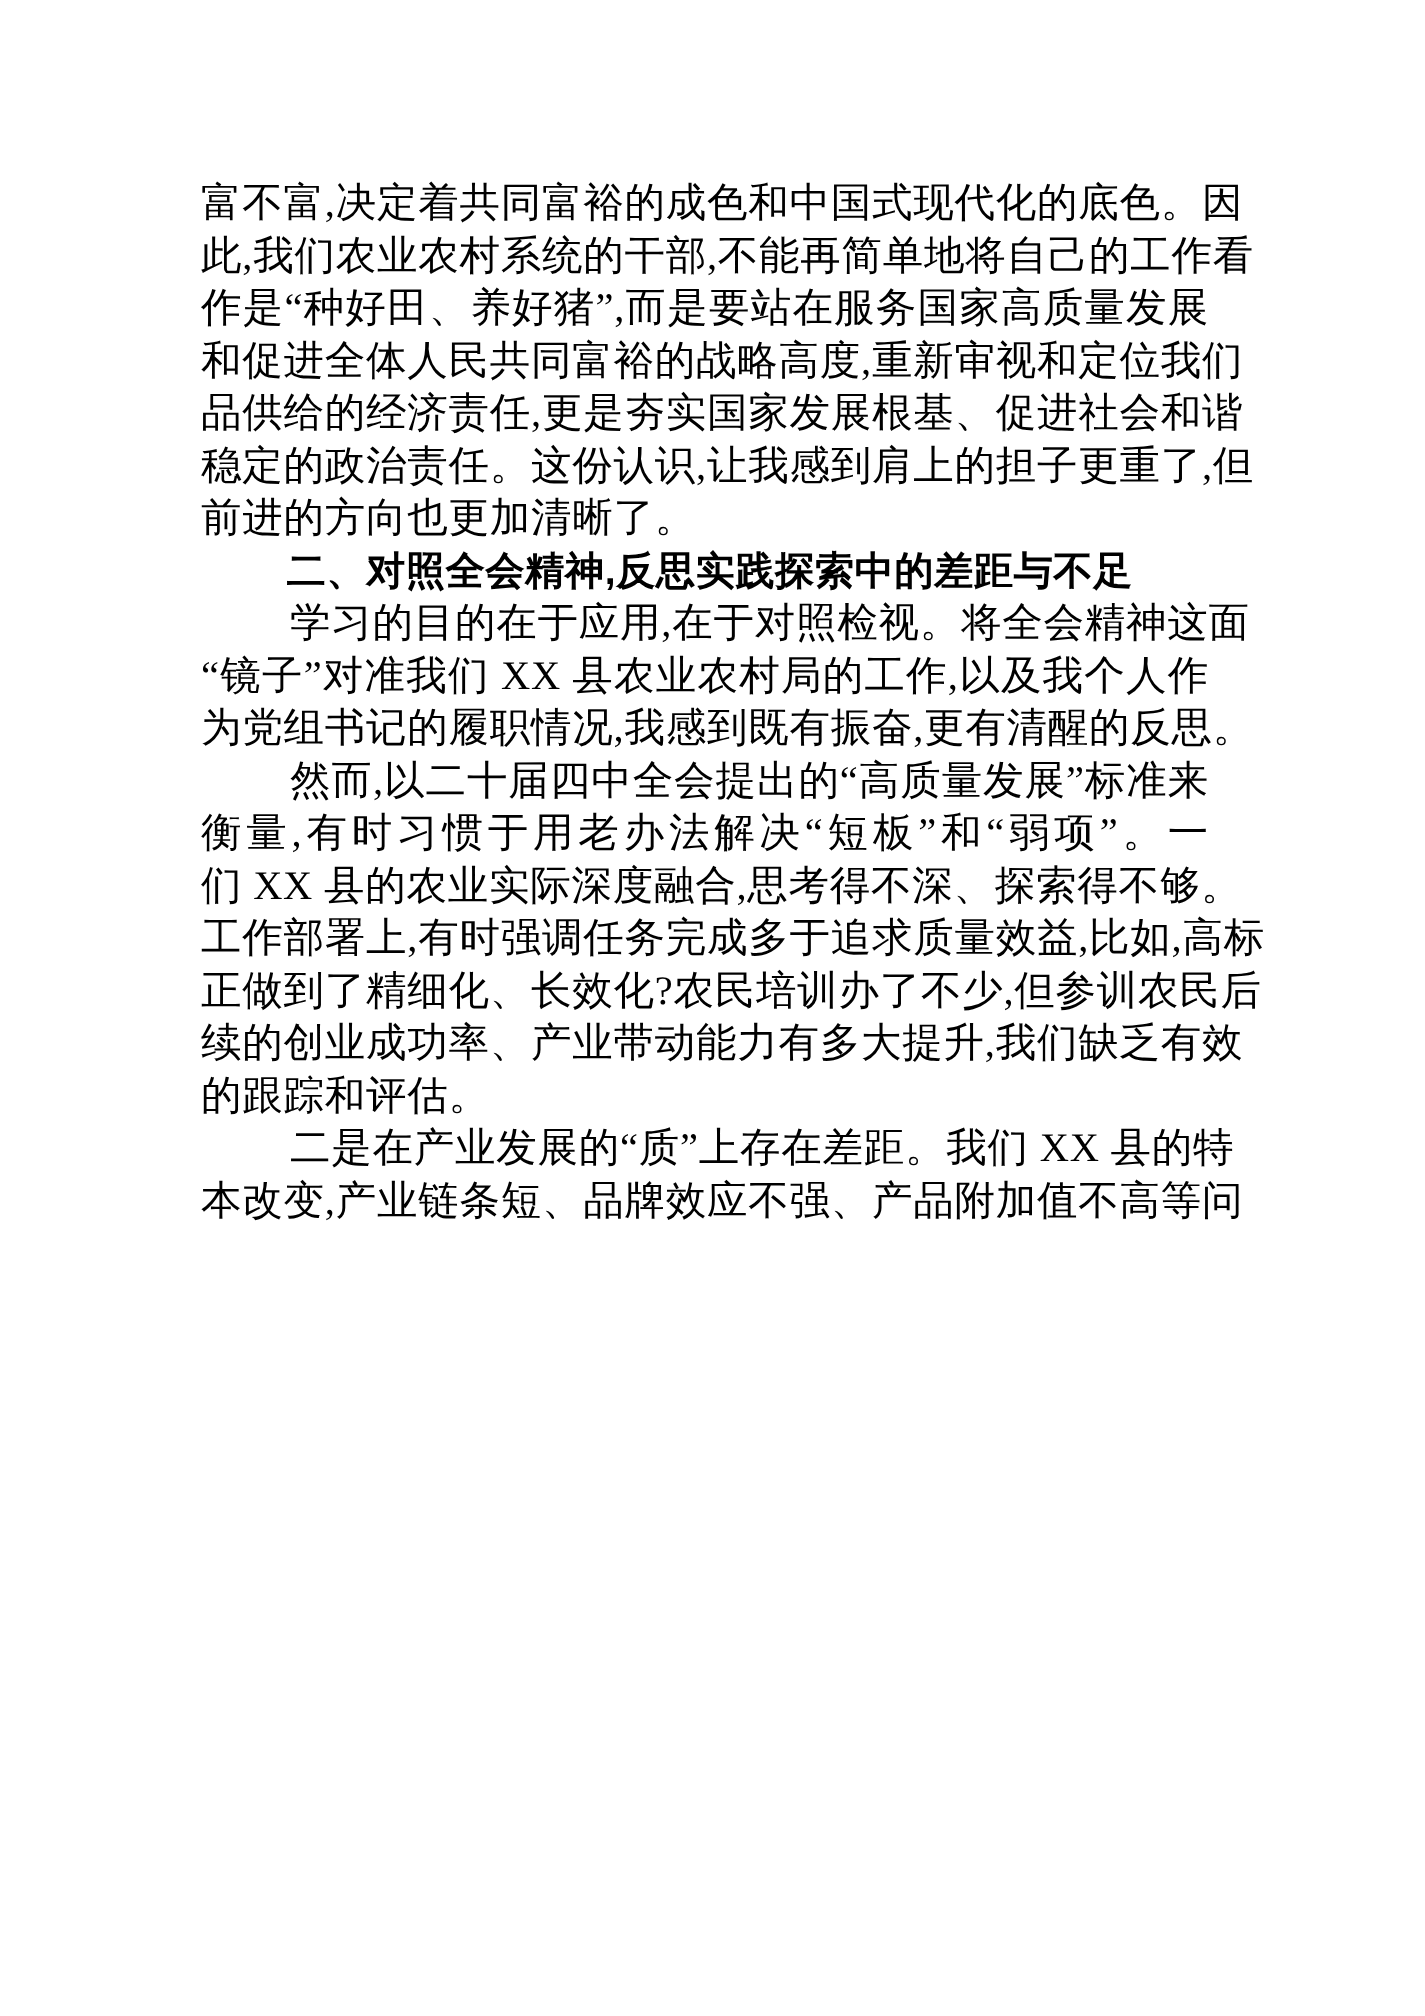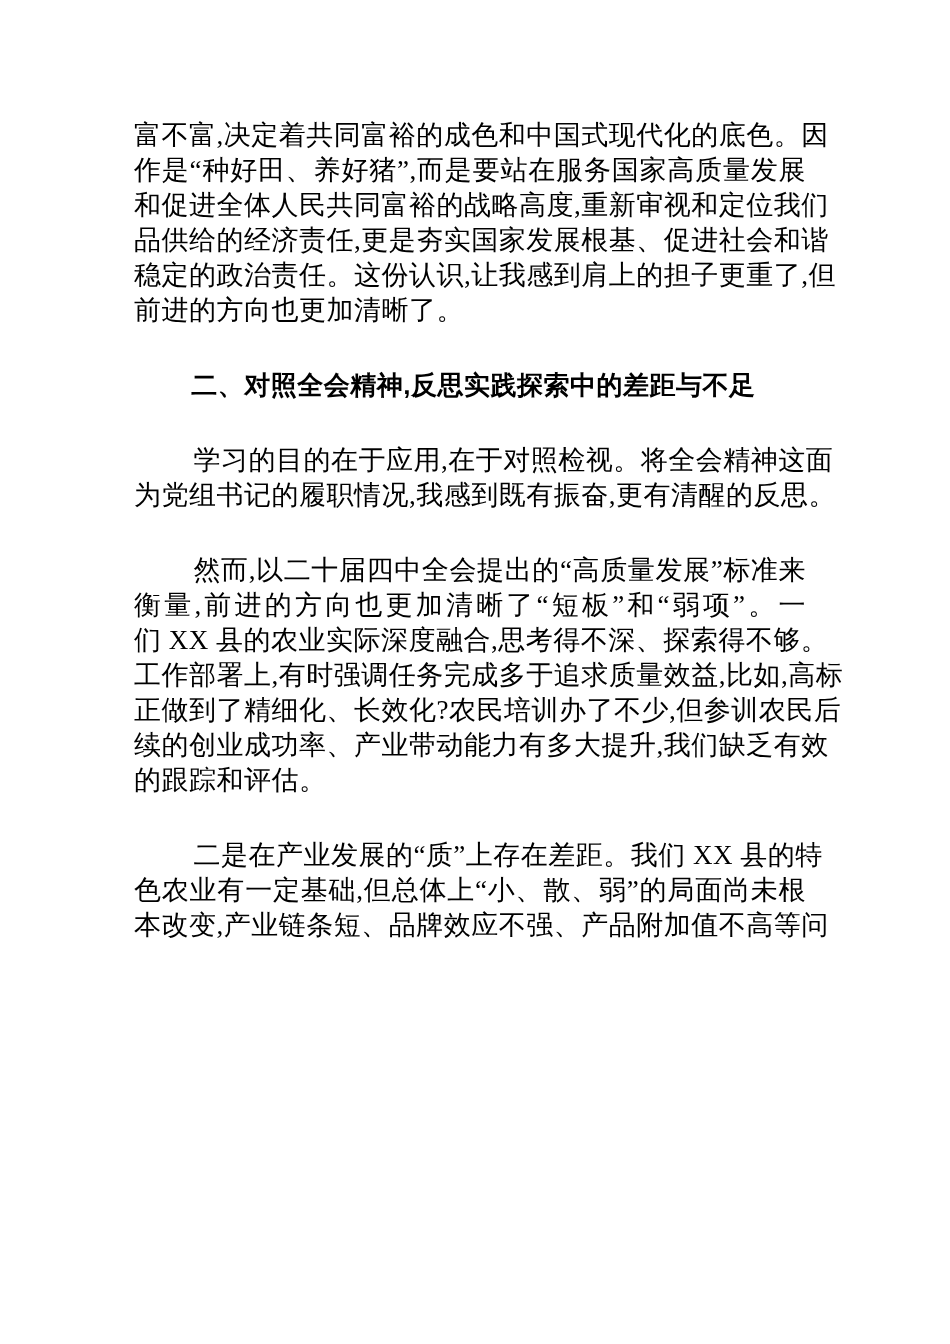--- a/index.html
+++ b/index.html
@@ -30,66 +30,66 @@
     text-align: justify;
     text-align-last: justify;
     white-space: nowrap;
     overflow: visible;
   }
   .line.end {
     text-align-last: left;
   }
   .line.indent {
     text-indent: 2.2em;
-    margin-top: 40px;
   }
   .line.heading {
     font-family: "Liberation Sans", "DejaVu Sans", sans-serif;
     font-weight: 700;
     font-size: 26px;
     letter-spacing: 0.5px;
     text-align: left;
     text-align-last: left;
   }
 </style>
 </head>
 <body>
 
 <div class="page">
   <div class="textblock">
 
     <div class="para">
       <div class="line">富不富,决定着共同富裕的成色和中国式现代化的底色。因</div>
+      <div class="line">此,我们农业农村系统的干部,不能再简单地将自己的工作看</div>
       <div class="line">作是“种好田、养好猪”,而是要站在服务国家高质量发展</div>
       <div class="line">和促进全体人民共同富裕的战略高度,重新审视和定位我们</div>
       <div class="line">品供给的经济责任,更是夯实国家发展根基、促进社会和谐</div>
       <div class="line">稳定的政治责任。这份认识,让我感到肩上的担子更重了,但</div>
       <div class="line end">前进的方向也更加清晰了。</div>
     </div>
 
     <div class="para">
       <div class="line heading indent">二、对照全会精神,反思实践探索中的差距与不足</div>
     </div>
 
     <div class="para">
       <div class="line indent">学习的目的在于应用,在于对照检视。将全会精神这面</div>
+      <div class="line">“镜子”对准我们 XX 县农业农村局的工作,以及我个人作</div>
       <div class="line end">为党组书记的履职情况,我感到既有振奋,更有清醒的反思。</div>
     </div>
 
 
     <div class="para">
       <div class="line indent">然而,以二十届四中全会提出的“高质量发展”标准来</div>
-      <div class="line">衡量,前进的方向也更加清晰了“短板”和“弱项”。一</div>
+      <div class="line">衡量,有时习惯于用老办法解决“短板”和“弱项”。一</div>
       <div class="line">们 XX 县的农业实际深度融合,思考得不深、探索得不够。</div>
       <div class="line">工作部署上,有时强调任务完成多于追求质量效益,比如,高标</div>
       <div class="line">正做到了精细化、长效化?农民培训办了不少,但参训农民后</div>
       <div class="line">续的创业成功率、产业带动能力有多大提升,我们缺乏有效</div>
       <div class="line end">的跟踪和评估。</div>
     </div>
 
     <div class="para">
       <div class="line indent">二是在产业发展的“质”上存在差距。我们 XX 县的特</div>
-      <div class="line">色农业有一定基础,但总体上“小、散、弱”的局面尚未根</div>
       <div class="line">本改变,产业链条短、品牌效应不强、产品附加值不高等问</div>
     </div>
 
   </div>
 </div>
 
 </body></html>

